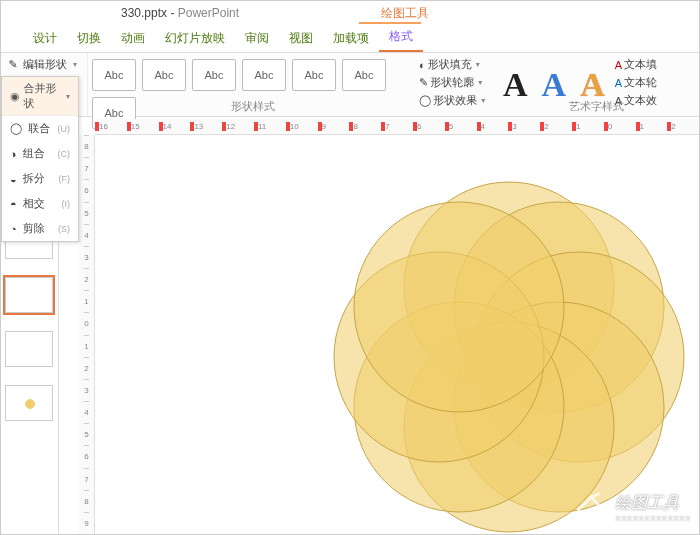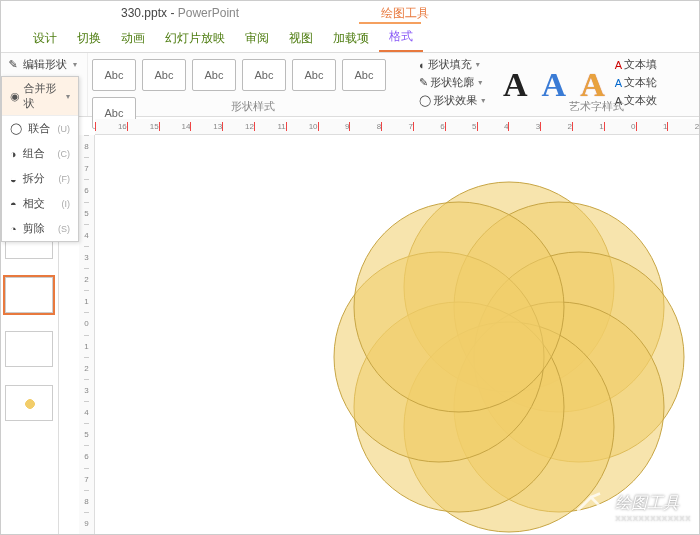--- a/index.html
+++ b/index.html
@@ -36,21 +36,21 @@
 
 .text-effects { width: 60px; padding: 4px 2px; font-size: 11px; color: #444; display: flex; flex-direction: column; gap: 3px; overflow: hidden; }
 .text-effects .te-item { display: flex; align-items: center; gap: 2px; white-space: nowrap; }
 
 .dropdown-panel { position: absolute; left: 0; top: 75px; width: 78px; background: #fff; border: 1px solid #ccc; box-shadow: 1px 1px 4px rgba(0,0,0,0.15); font-size: 11px; color: #444; z-index: 10; }
 .dropdown-panel .dp-head { padding: 4px 8px; background: #fef2e6; color: #555; border-bottom: 1px solid #eee; display: flex; align-items: center; gap: 4px; }
 .dropdown-panel .dp-item { padding: 5px 8px; display: flex; align-items: center; gap: 6px; cursor: pointer; }
 .dp-key { margin-left: auto; color: #aaa; font-size: 9px; }
 
 .ruler-h { position: absolute; left: 94px; top: 118px; right: 0; height: 16px; background: #fafafa; border-bottom: 1px solid #ddd; font-size: 8px; color: #888; display: flex; align-items: center; overflow: hidden; }
-.ruler-h span { display: inline-block; width: 32px; text-align: right; border-left: 1px solid #ef4444; }
+.ruler-h span { display: inline-block; width: 32px; text-align: left; border-left: 4px solid #ef4444; }
 .ruler-v { position: absolute; left: 78px; top: 134px; bottom: 0; width: 16px; background: #fafafa; border-right: 1px solid #ddd; font-size: 8px; color: #888; display: flex; flex-direction: column; align-items: center; overflow: hidden; }
 .ruler-v span { height: 32px; display: flex; align-items: center; border-top: 1px solid #ccc; }
 
 .thumb-panel { position: absolute; left: 0; top: 216px; width: 58px; bottom: 0; background: #fff; border-right: 1px solid #ddd; padding: 6px 4px; display: flex; flex-direction: column; gap: 18px; }
 .thumb { width: 48px; height: 36px; border: 1px solid #ccc; background: #fff; cursor: pointer; position: relative; }
 .thumb.sel { outline: 2px solid #e8793e; }
 .thumb .mini { position: absolute; left: 12px; top: 8px; width: 24px; height: 20px; background: radial-gradient(circle at 50% 50%, #f2cd6a 30%, transparent 31%); }
 
 .canvas-area { position: absolute; left: 94px; top: 134px; right: 0; bottom: 0; background: #fff; }
 .flower { position: absolute; left: 224px; top: 32px; width: 380px; height: 380px; }

